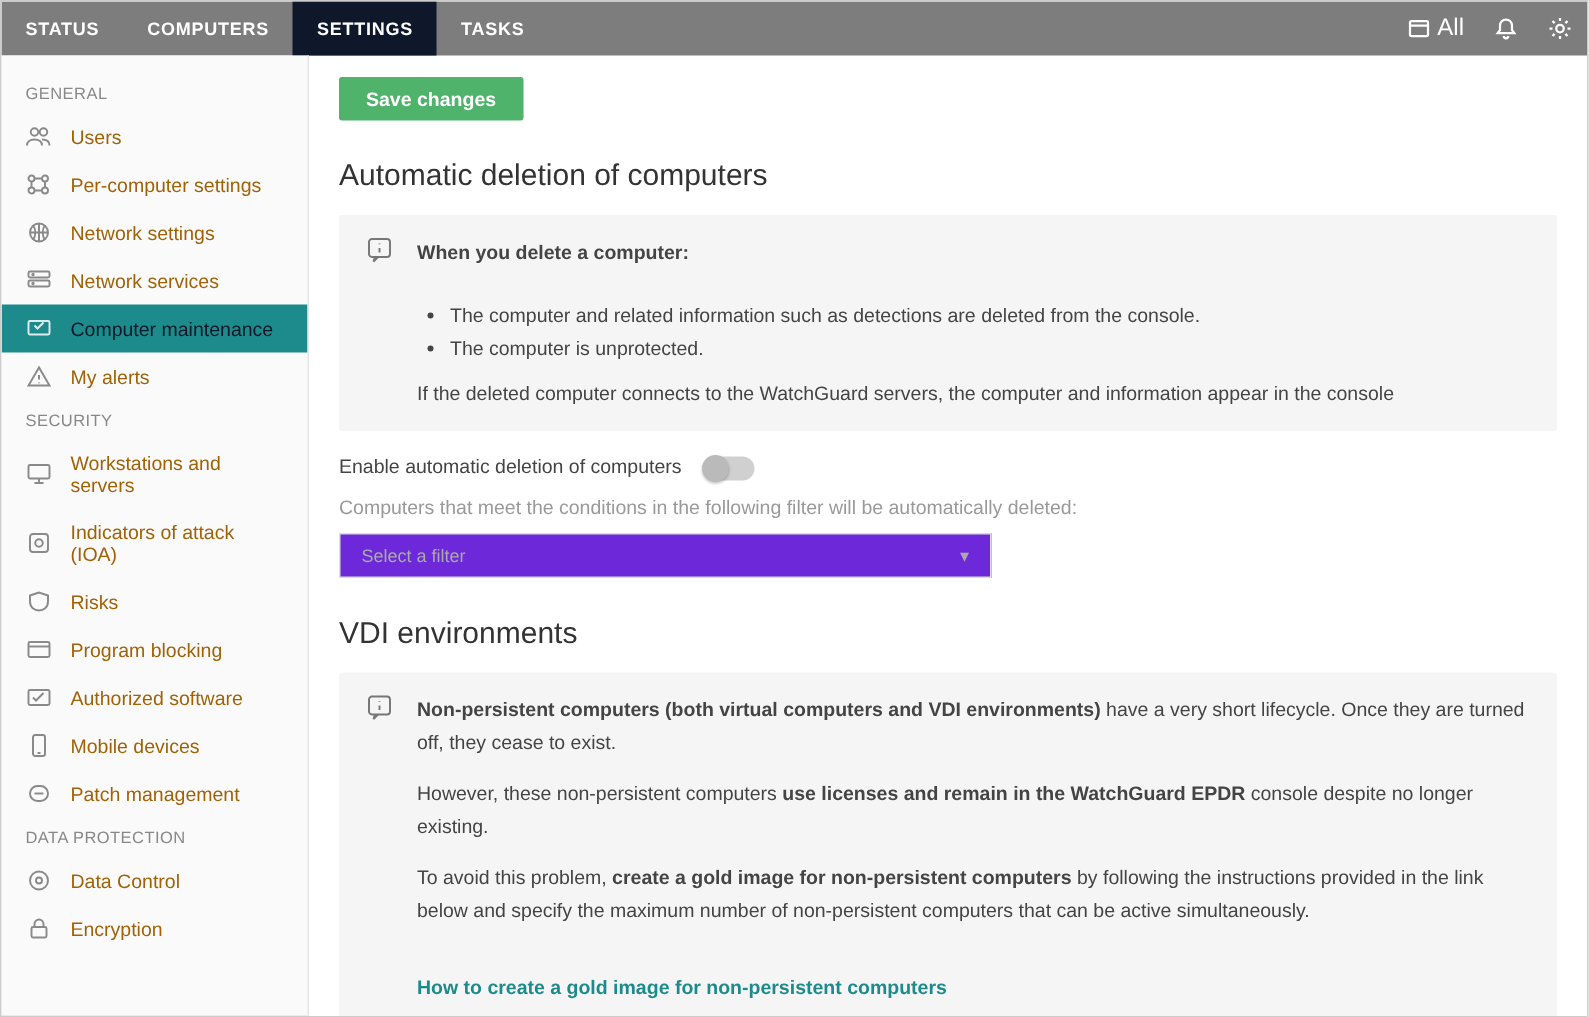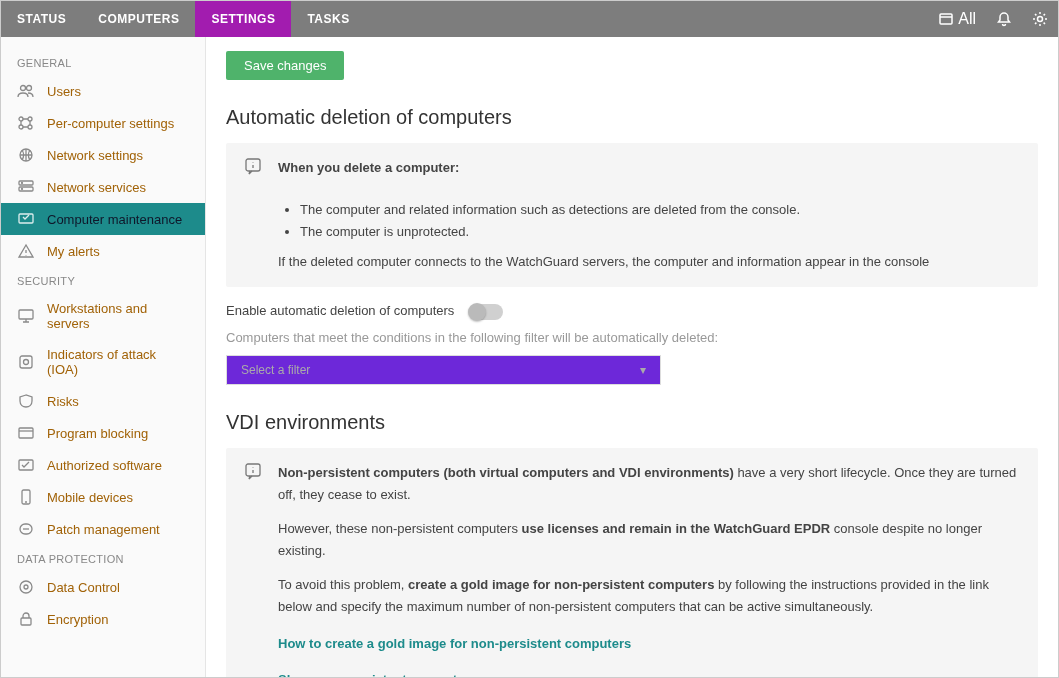--- a/index.html
+++ b/index.html
@@ -1,41 +1,41 @@
 <!DOCTYPE html>
 <html><head>
 <meta charset="utf-8">
 <style>
 *{box-sizing:border-box;margin:0;padding:0}
 body{font-family:"Segoe UI",Arial,sans-serif;font-size:13px;color:#333;background:#fff;width:1059px;height:678px;overflow:hidden;border:1px solid #ccc}
 .topbar{height:36px;background:#7d7d7d;display:flex;align-items:center;color:#fff}
 .topbar .tab{padding:0 16px;height:36px;display:flex;align-items:center;font-size:12px;font-weight:600;letter-spacing:.5px;cursor:pointer}
-.topbar .tab.active{background:#a21caf}
+.topbar .tab.active{background:#0f172a}
 .topbar .spacer{flex:1}
 .topbar .ticon{width:36px;height:36px;display:flex;align-items:center;justify-content:center;cursor:pointer}
 .topbar .all{display:flex;align-items:center;gap:4px;padding:0 10px;cursor:pointer;font-size:16px}
 .layout{display:flex;height:calc(100% - 36px)}
 .sidebar{width:205px;background:#fafafa;border-right:1px solid #e5e5e5;overflow-y:auto;padding:12px 0;color:#555}
 .group-label{font-size:11px;color:#888;padding:8px 16px 6px;letter-spacing:.3px}
 .navitem{display:flex;align-items:center;gap:12px;padding:8px 16px;cursor:pointer;color:#a16207}
 .navitem.active{background:#1d8b8b;color:#0f172a}
 .navitem .nicon{width:18px;display:flex;justify-content:center;opacity:.85}
 .main{flex:1;background:#fff;overflow-y:auto;padding:14px 20px 30px 20px}
-.save-btn{background:#4fb36b;color:#fff;border:none;padding:7px 18px;font-size:13px;font-weight:400;cursor:pointer;border-radius:2px;margin-bottom:18px}
+.save-btn{background:#4fb36b;color:#fff;border:none;padding:7px 18px;font-size:13px;font-weight:700;cursor:pointer;border-radius:2px;margin-bottom:18px}
 h2.section{font-size:20px;font-weight:400;color:#333;margin:8px 0 14px}
 .infobox{background:#f5f5f5;border-radius:2px;padding:14px 18px;margin-bottom:16px;display:flex;gap:14px}
 .infobox .ib-icon{flex:0 0 20px;color:#666}
 .infobox .ib-content{flex:1;font-size:13px;line-height:1.7;color:#444}
 .infobox ul{margin:4px 0 8px 22px}
 .toggle{display:inline-block;position:relative;width:34px;height:16px;border-radius:10px;background:#d0d0d0;vertical-align:middle;cursor:pointer}
 .toggle .knob{position:absolute;width:18px;height:18px;background:#bababa;border-radius:50%;top:-1px;left:-1px;box-shadow:0 1px 2px rgba(0,0,0,.25)}
 .row{margin:10px 0;font-size:13px;color:#444}
 .faded{color:#999}
 .select{width:435px;height:30px;border:1px solid #ddd;background:#6d28d9;padding:0 14px;color:#aaa;display:flex;align-items:center;justify-content:space-between;font-size:12px}
-.link{color:#1d8b8b;font-weight:600;cursor:pointer;display:block;margin-top:14px}
+.link{color:#1d8b8b;font-weight:600;cursor:pointer;display:block;margin-top:28px}
 svg{display:block}
 .topbar svg{stroke:#fff}
 .sidebar svg{stroke:#777}
 .navitem.active svg{stroke:#fff}
 </style>
 </head>
 <body>
 
 <div class="topbar">
   <div class="tab">STATUS</div>

